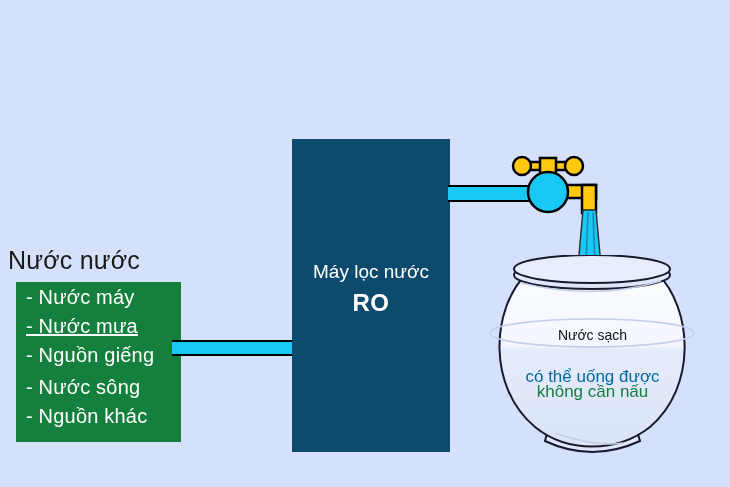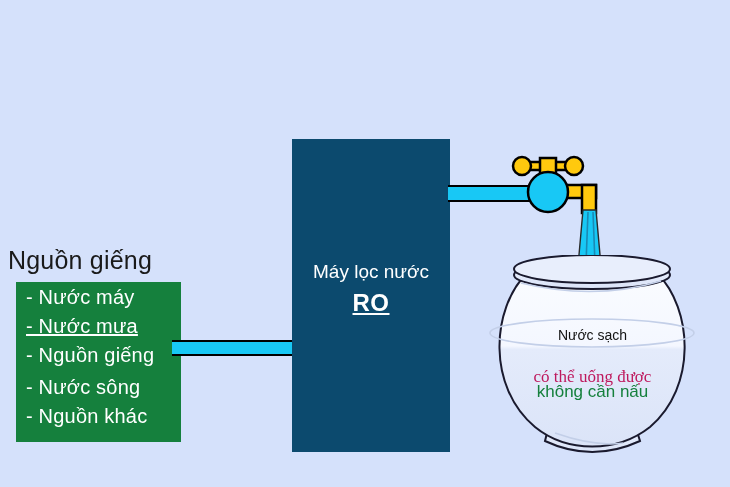--- a/index.html
+++ b/index.html
@@ -80,21 +80,20 @@
   }
   #filter-model {
     position: absolute;
     left: 0; right: 0;
     top: 150px;
     text-align: center;
     color: #ffffff;
     font-size: 24px;
     font-weight: bold;
     letter-spacing: 0.5px;
-    text-decoration: underline;
   }
 
   
   #faucet { position: absolute; left: 502px; top: 140px; width: 120px; height: 130px; }
 
   
   #jar { position: absolute; left: 485px; top: 255px; width: 215px; height: 222px; }
 
   #jar-label-main {
     position: absolute;
@@ -104,40 +103,39 @@
     font-size: 14px;
     color: #121212;
     white-space: nowrap;
   }
   #jar-label-sub1 {
     position: absolute;
     left: 485px; width: 215px;
     top: 367px;
     text-align: center;
     font-size: 17px;
-    color: #be185d;
-    white-space: nowrap;
-    font-family: Liberation Serif, serif;
+    color: #0369a1;
+    white-space: nowrap;
   }
   #jar-label-sub2 {
     position: absolute;
     left: 485px; width: 215px;
     top: 382px;
     text-align: center;
     font-size: 17px;
     color: #15803d;
     white-space: nowrap;
   }
 </style>
 </head>
 <body>
 
 <div id="stage">
 
-  <div id="source-title">Nguồn giếng</div>
+  <div id="source-title">Nước nước</div>
 
   <div id="source-box">
     <div class="src-item">- Nước máy</div>
     <div class="src-item">- Nước mưa</div>
     <div class="src-item">- Nguồn giếng</div>
     <div class="src-item">- Nước sông</div>
     <div class="src-item">- Nguồn khác</div>
   </div>
 
   <div id="pipe-in" class="pipe"></div>

